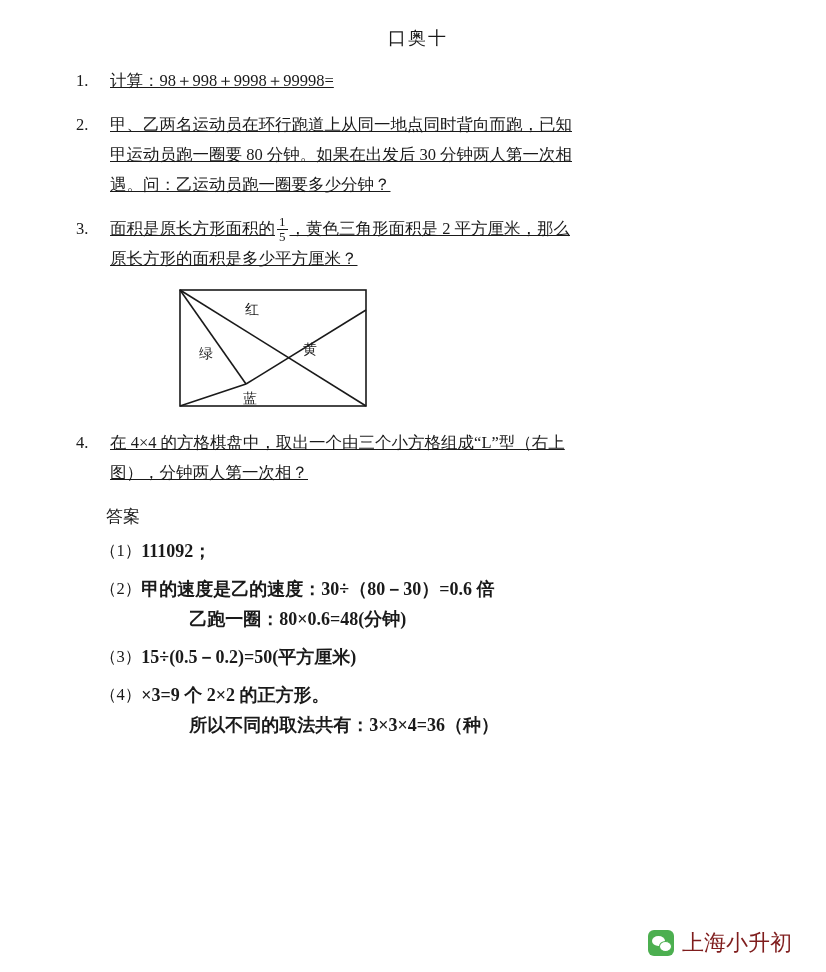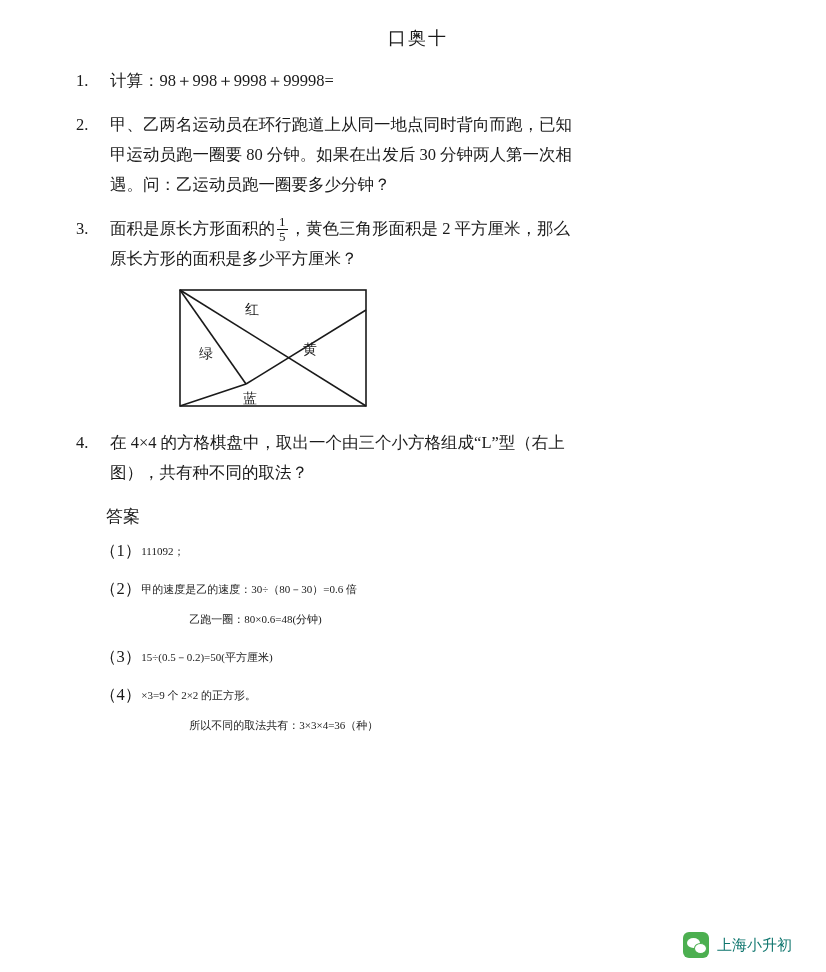--- a/index.html
+++ b/index.html
@@ -41,20 +41,21 @@
     line-height: 30px;
     text-align: left;
     padding-left: 6px;
     box-sizing: border-box;
   }
   .item-body {
     flex: 1 1 auto;
     font-size: 16.5px;
     line-height: 30px;
     text-align: justify;
+    text-decoration: underline;
   }
   .line {
     display: block;
   }
   .frac {
     display: inline-block;
     vertical-align: middle;
     text-align: center;
     font-size: 13px;
     line-height: 1.05;
@@ -87,22 +88,23 @@
   }
   .ans-num {
     flex: 0 0 58px;
     font-size: 16.5px;
     line-height: 30px;
     padding-left: 30px;
     box-sizing: border-box;
   }
   .ans-body {
     flex: 1 1 auto;
-    font-size: 11px;
-    line-height: 30px;
+    font-size: 18px;
+    line-height: 30px;
+    font-weight: bold;
   }
   .ans-sub {
     display: block;
     padding-left: 48px;
   }
   .footer {
     position: absolute;
     right: 34px;
     bottom: 14px;
     display: flex;
@@ -126,22 +128,22 @@
     width: 13px; height: 10px;
     left: 4px; top: 6px;
   }
   .wechat-badge .b2 {
     width: 11px; height: 9px;
     left: 11px; top: 11px;
     border: 1px solid #4caf50;
   }
   .footer-label {
     font-family: "Liberation Sans", sans-serif;
-    font-size: 15px;
-    color: #0f766e;
+    font-size: 22px;
+    color: #7f1d1d;
   }
   svg text {
     font-family: "Liberation Serif", "DejaVu Serif", serif;
     font-size: 14px;
     fill: #1a1a1a;
   }
 </style>
 </head>
 <body>
 
@@ -186,21 +188,21 @@
       <text x="28" y="70" text-anchor="middle">绿</text>
       <text x="132" y="66" text-anchor="middle">黄</text>
       <text x="72" y="115" text-anchor="middle">蓝</text>
     </svg>
   </div>
 
   <div class="item">
     <div class="item-num">4.</div>
     <div class="item-body">
       <span class="line">在 4×4 的方格棋盘中，取出一个由三个小方格组成“L”型（右上</span>
-      <span class="line">图），共有种不同的取法？</span>
+      <span class="line">图），分钟两人第一次相？</span>
     </div>
   </div>
 
   <div class="ans-head">答案</div>
 
   <div class="ans-item">
     <div class="ans-num">（1）</div>
     <div class="ans-body">
       <span class="line">111092；</span>
     </div>

